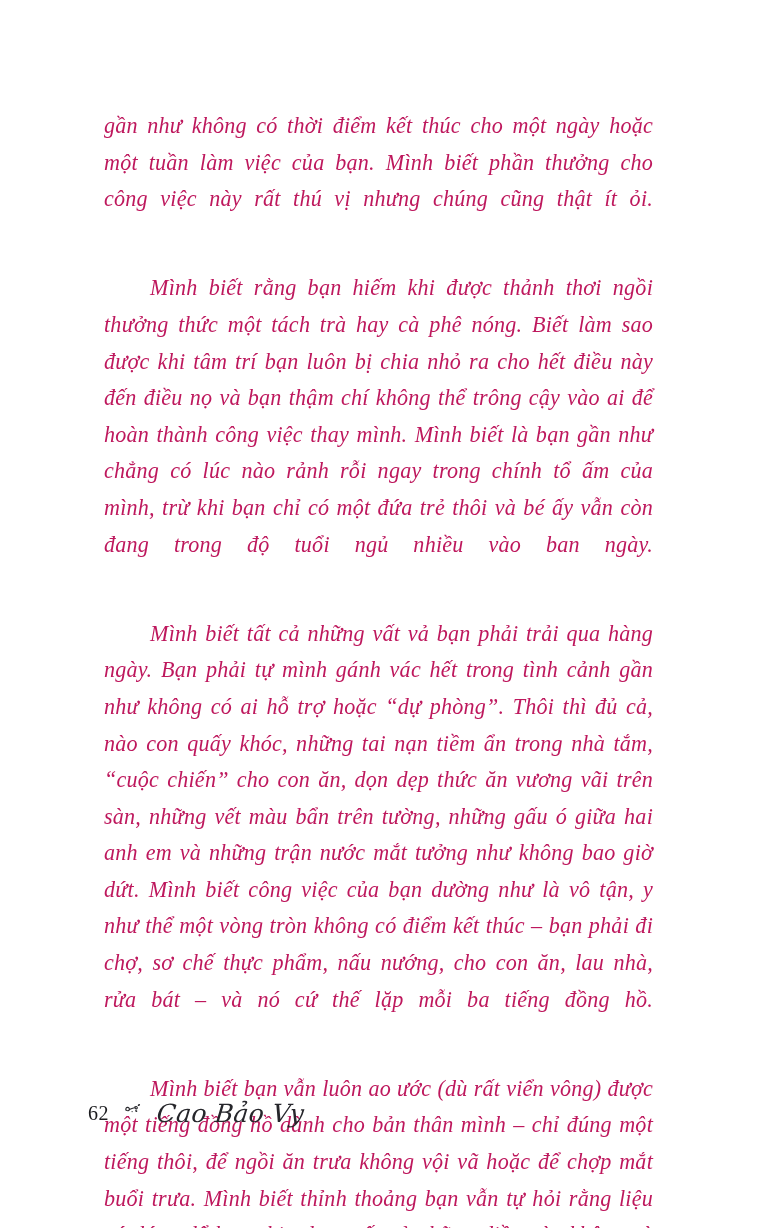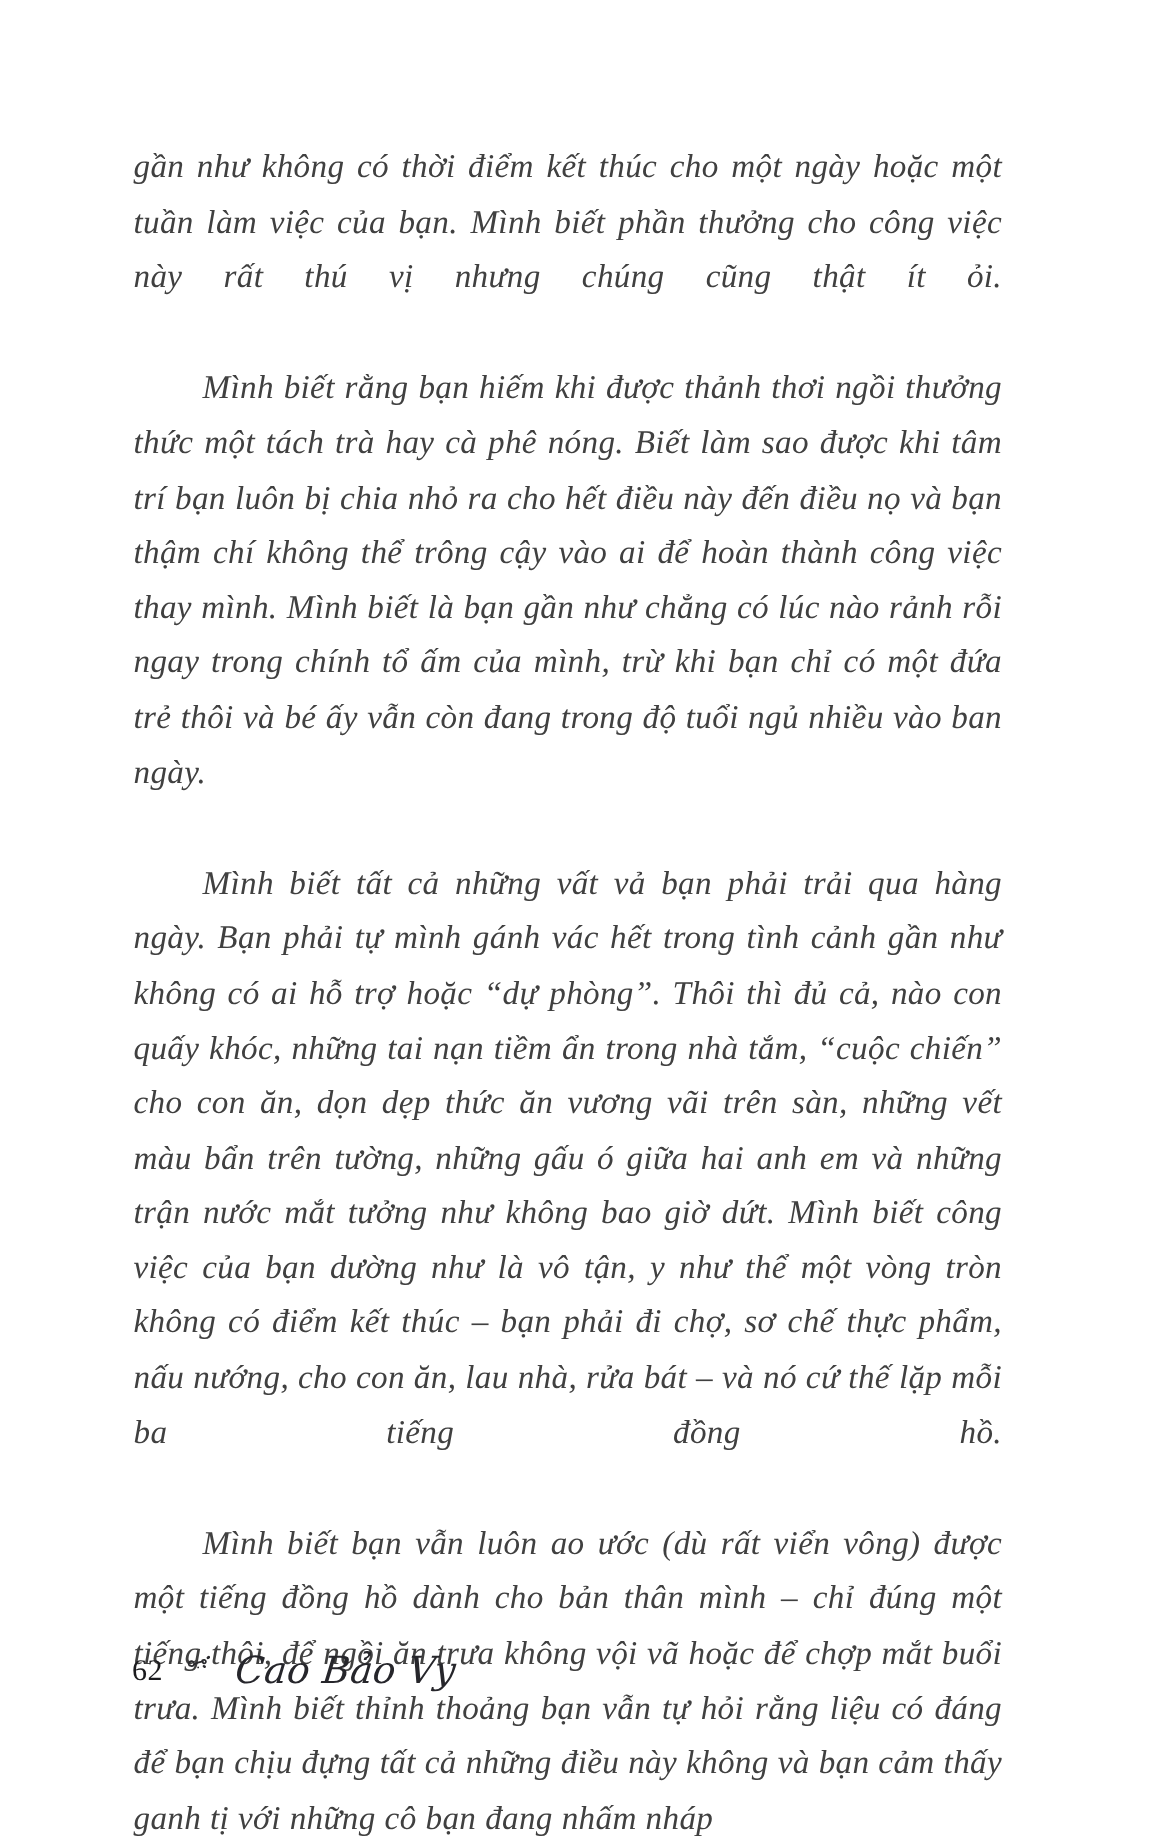--- a/index.html
+++ b/index.html
@@ -25,25 +25,25 @@
   }
 
   #text-block {
     position: absolute;
     left: 88px;
     top: 92px;
     width: 581px;
   }
 
   .para {
-    margin: 1px;
+    margin: 16px;
     font-style: italic;
     font-size: 22.1px;
     line-height: 36.6px;
-    color: #404040;
+    color: #be185d;
     text-align: justify;
     text-justify: inter-word;
     text-indent: 46px;
     -webkit-font-smoothing: antialiased;
     letter-spacing: 0.01em;
     word-spacing: 0.01em;
   }
   .para.first {
     text-indent: 0;
   }

